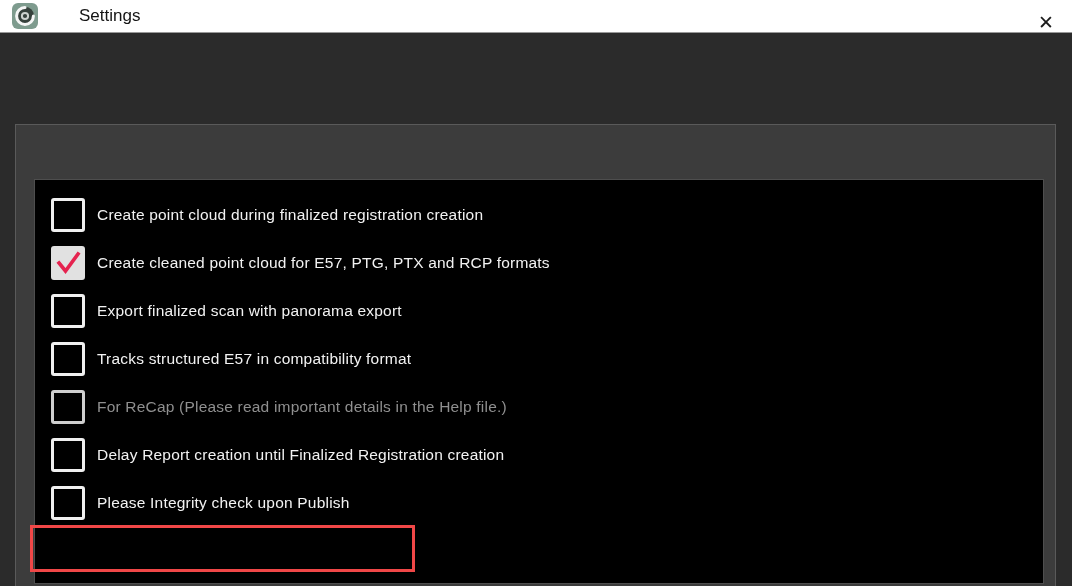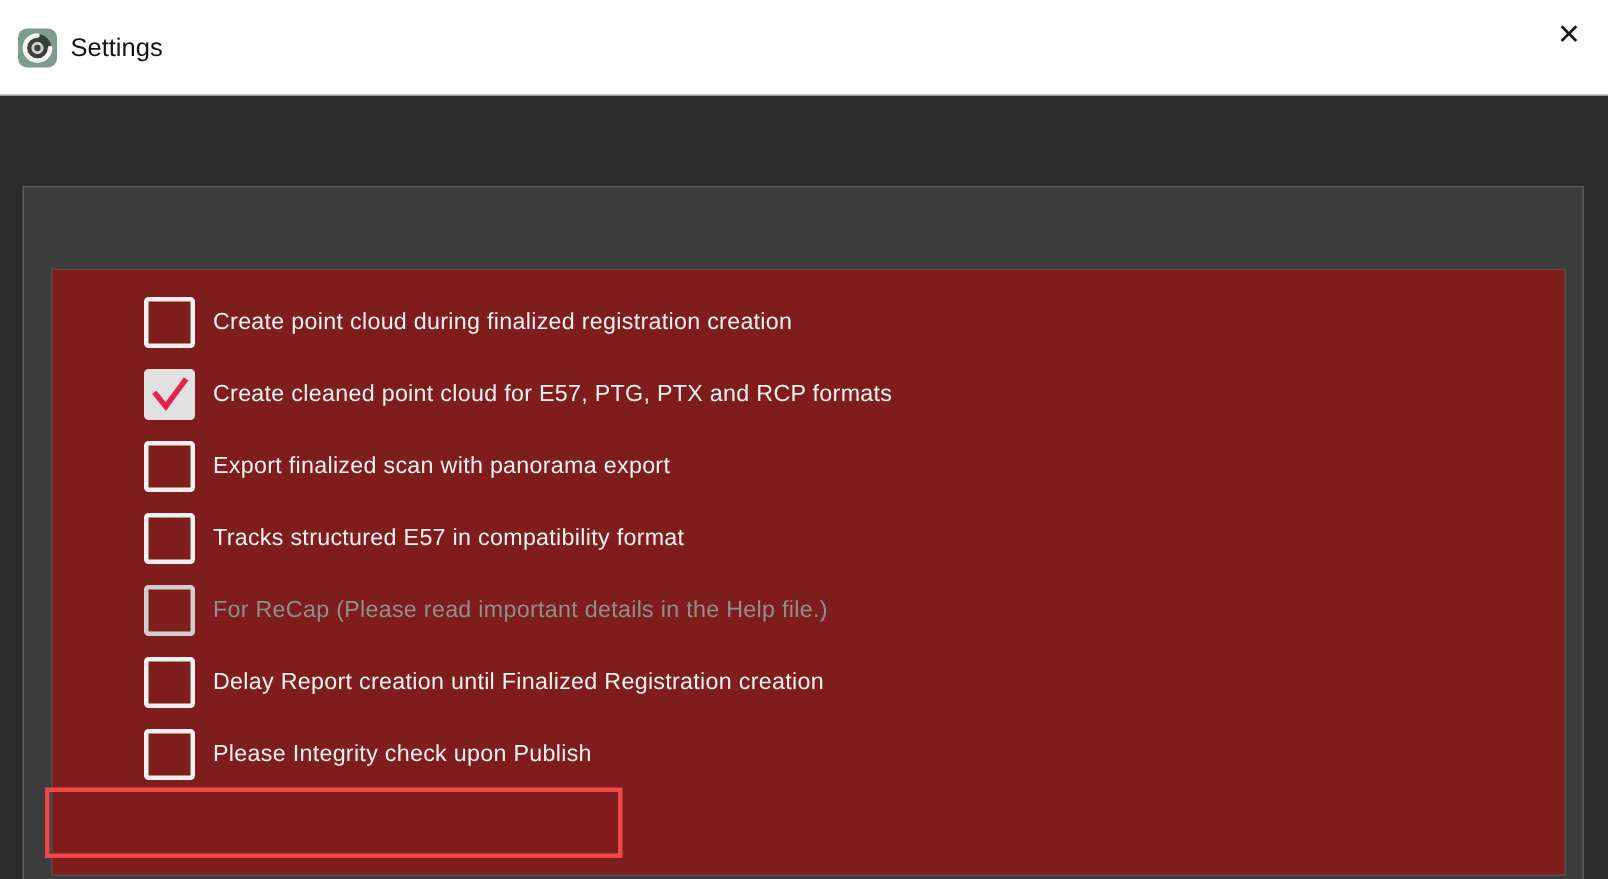--- a/index.html
+++ b/index.html
@@ -5,23 +5,23 @@
   * { margin:0; padding:0; box-sizing:border-box; }
   html,body { background:#1e1e1e; }
   .window {
     position:relative; width:1072px; height:586px; overflow:hidden;
     background:#2b2b2b;
     font-family:"Liberation Sans", sans-serif;
     -webkit-font-smoothing:antialiased;
   }
   
   .titlebar {
-    position:relative; height:64px; background:#ffffff;
+    position:relative; height:33px; background:#ffffff;
     border-bottom:1px solid #989898;
-    display:flex; align-items:center; padding-left:12px;
+    display:flex; align-items:center; padding-left:12px;gap:32px;
   }
   .app-icon {
     width:26px; height:26px; border-radius:6px; background:#7e9b8e;
     margin-right:9px; display:flex; align-items:center; justify-content:center;
     flex:none;
   }
   .titlebar-title { font-size:17px; color:#141414; }
   .close-btn {
     position:absolute; right:0; top:0; width:52px; height:45px;
     display:flex; align-items:center; justify-content:center;
@@ -44,21 +44,21 @@
     margin-top:-3px; margin-bottom:-1px; padding-top:4px;
     z-index:3;
   }
   
   .panel {
     position:absolute; left:15px; top:124px; width:1041px; height:463px;
     background:#3c3c3c; border:1px solid #5a5a5a; border-bottom:none;
   }
   .groupbox {
     position:absolute; left:18px; top:54px; width:1010px; height:405px;
-    background:#7f1d1d; border:1px solid #4e4e4e;padding-left:45px;
+    background:#000000; border:1px solid #4e4e4e;
   }
   .options { padding:11px 0 0 16px; }
   .opt-row { display:flex; align-items:center; height:48px; gap:12px; }
   .opt-row.indent { }
   .checkbox {
     width:34px; height:34px; flex:none;
     border:3px solid #f0f0f0; border-radius:3px; background:transparent;
     display:flex; align-items:center; justify-content:center; cursor:pointer;
   }
   .checkbox.checked { background:#e1e1e1; border-color:#e1e1e1; }

